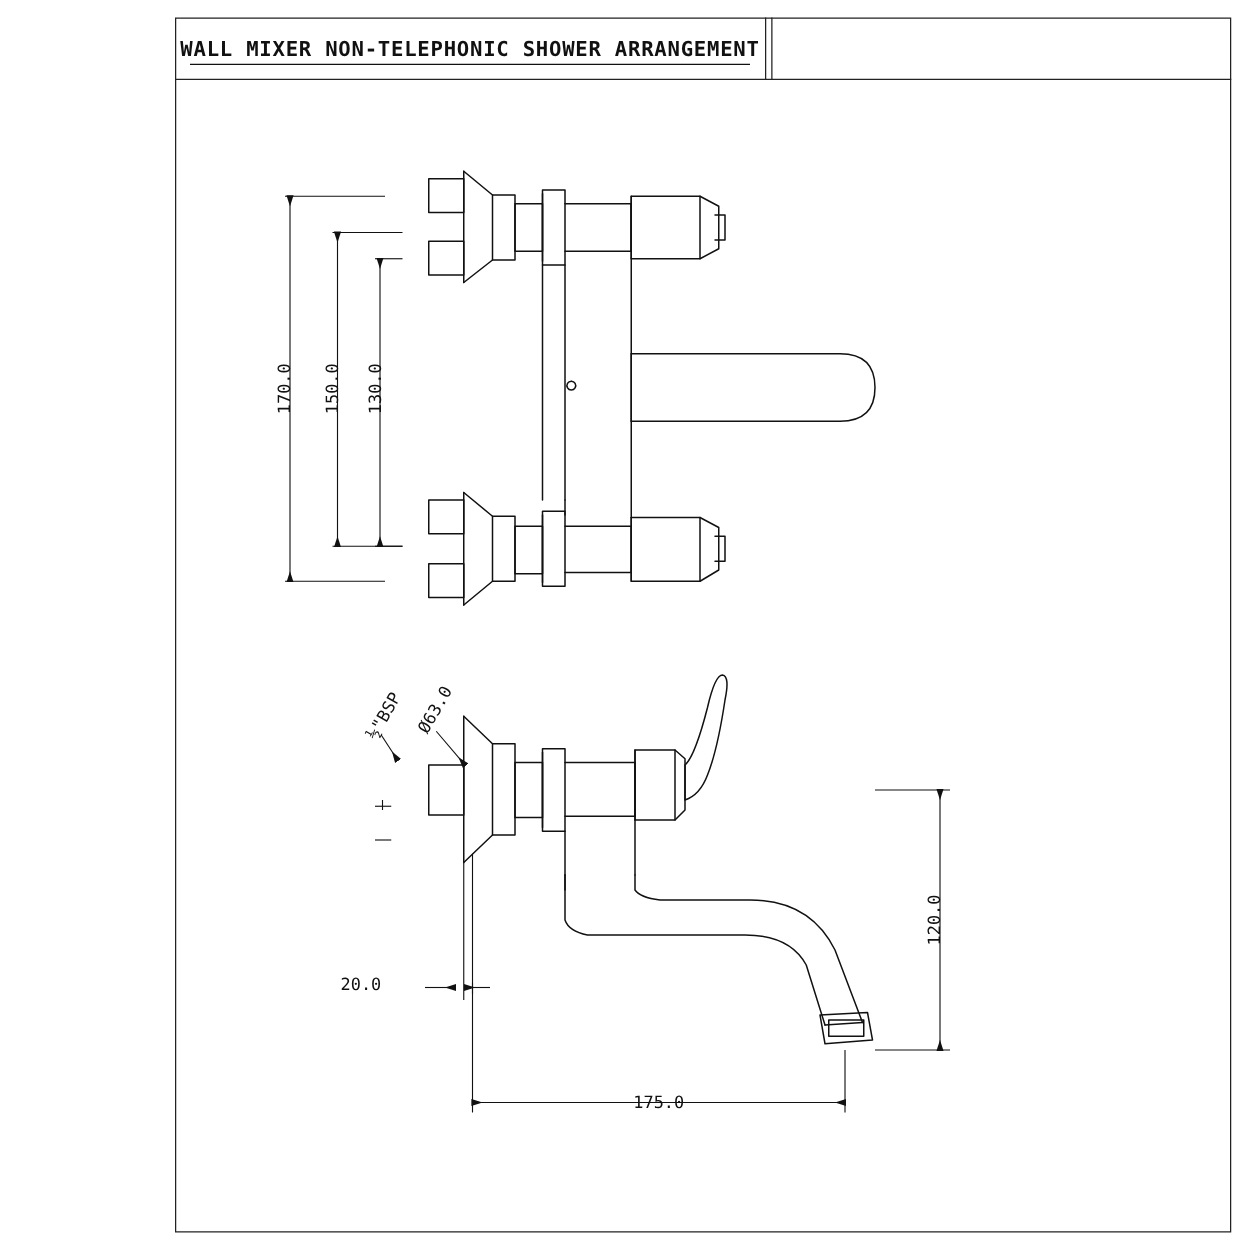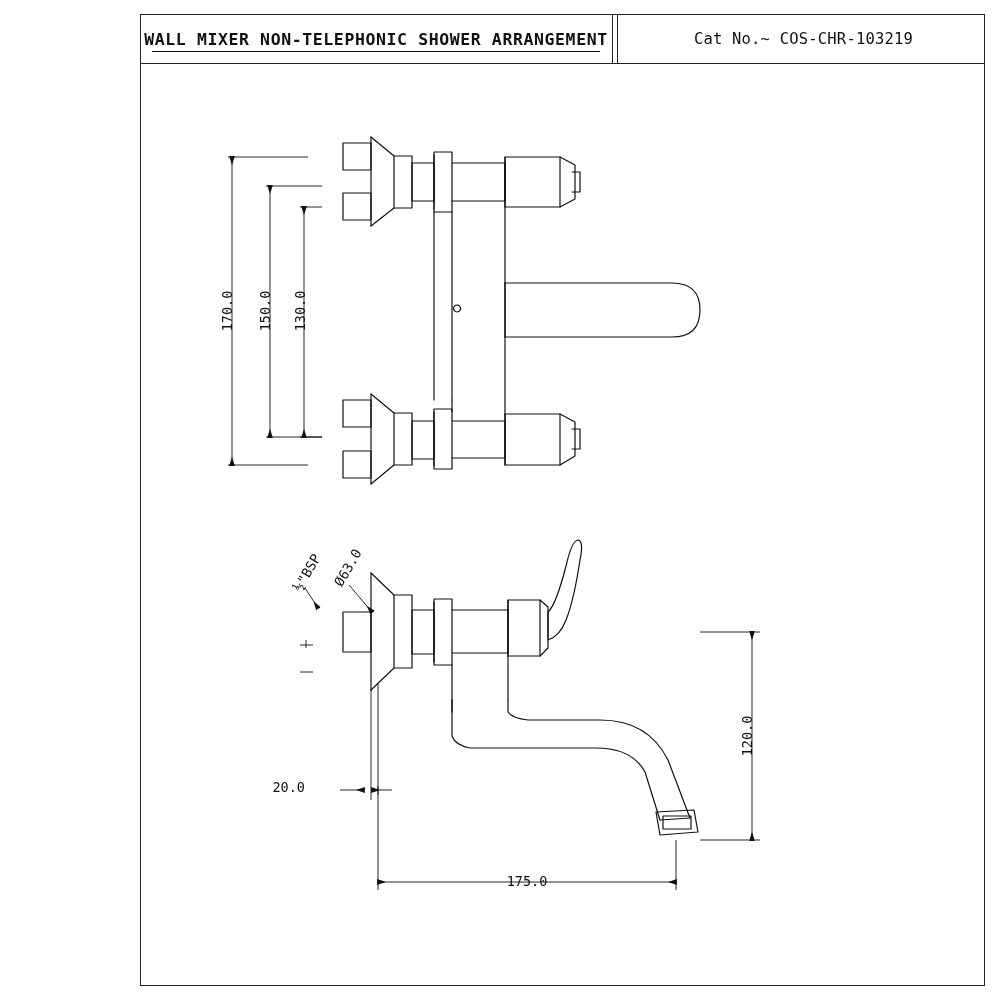--- a/index.html
+++ b/index.html
@@ -120,23 +120,20 @@
 
   <div class="frame"></div>
 
   <div class="title-block">
     <div class="title-left">
       <div class="title-text">WALL MIXER NON-TELEPHONIC SHOWER ARRANGEMENT</div>
       <div class="title-underline"></div>
     </div>
     <div class="title-sep"></div>
     <div class="title-sep2"></div>
-    <div class="title-right">
-      <div class="cat-text">Cat No.~ COS-CHR-103219</div>
-    </div>
   </div>
 
   <svg class="drawing" viewBox="0 0 1000 1000">
     <defs>
       <marker id="arrEnd" markerWidth="10" markerHeight="8" refX="9" refY="4" orient="auto">
         <path d="M0,4 L10,0.8 L10,7.2 Z" fill="#111"></path>
       </marker>
       <marker id="arrStart" markerWidth="10" markerHeight="8" refX="1" refY="4" orient="auto">
         <path d="M10,4 L0,0.8 L0,7.2 Z" fill="#111"></path>
       </marker>

